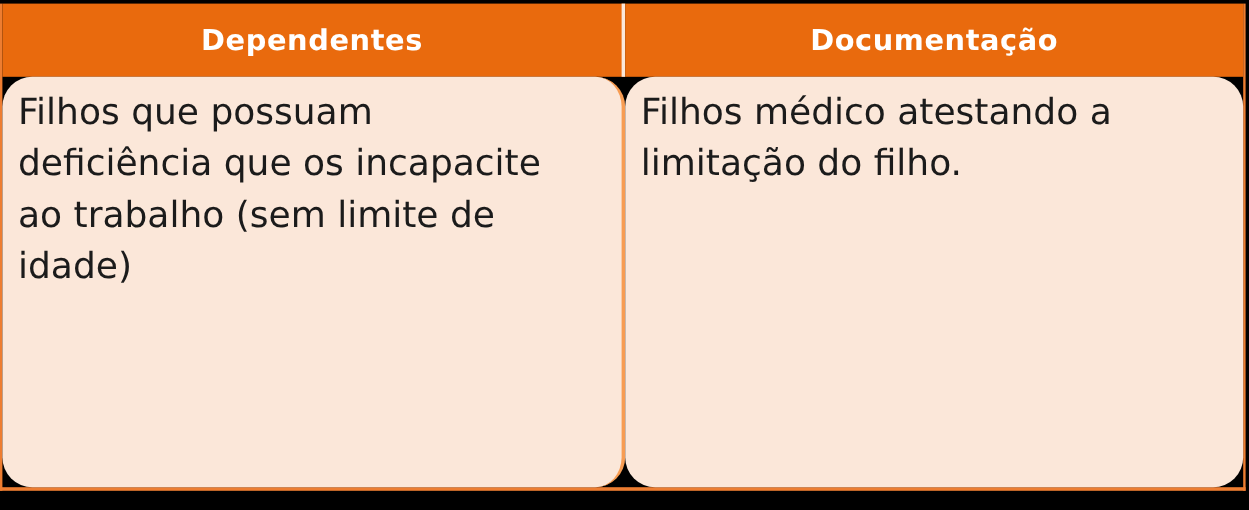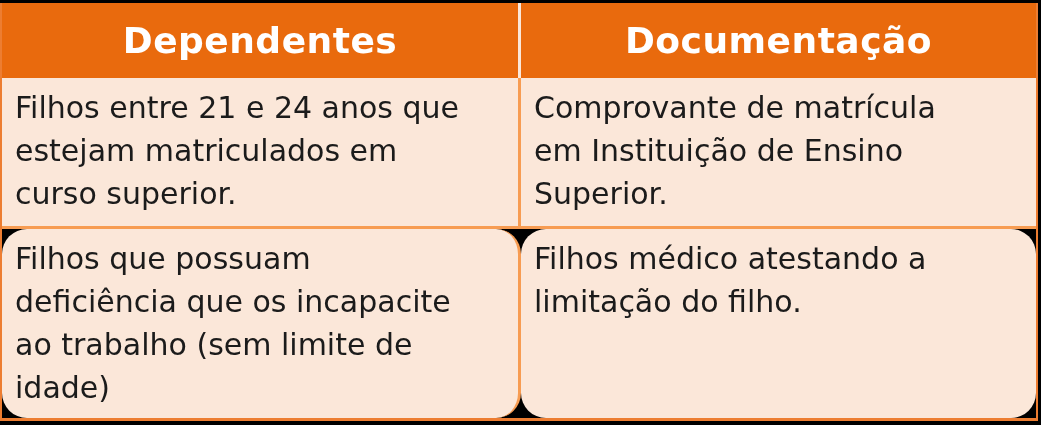--- a/index.html
+++ b/index.html
@@ -24,26 +24,26 @@
     border-collapse: separate;
     border-spacing: 0;
     table-layout: fixed;
     border-left: 2px solid #ED7D31;
     border-right: 2px solid #ED7D31;
     border-bottom: 3px solid #ED7D31;
   }
   th.hdr-cell {
     background: #E96A0D;
     color: #FFFFFF;
-    font-size: 36px;
+    font-size: 24px;
     font-weight: bold;
     letter-spacing: 0.5px;
     text-align: center;
     vertical-align: middle;
-    height: 75px;
+    height: 61px;
   }
   th.hdr-cell.col-left {
     width: 519px;
     border-right: 3px solid #FBE7D9;
   }
   td.body-cell {
     background: #FBE7D9;
     color: #1B1B1B;
     font-size: 30px;
     line-height: 43px;
@@ -73,28 +73,20 @@
         <col style="width:519px">
         <col>
       </colgroup>
       <thead>
         <tr>
           <th class="hdr-cell col-left">Dependentes</th>
           <th class="hdr-cell col-right">Documentação</th>
         </tr>
       </thead>
       <tbody>
-        <tr class="row-1">
-          <td class="body-cell col-left">Filhos entre 21 e 24 anos que
-estejam matriculados em
-curso superior.</td>
-          <td class="body-cell col-right">Comprovante de matrícula
-em Instituição de Ensino
-Superior.</td>
-        </tr>
         <tr class="row-2">
           <td class="body-cell col-left">Filhos que possuam
 deficiência que os incapacite
 ao trabalho (sem limite de
 idade)</td>
           <td class="body-cell col-right">Filhos médico atestando a
 limitação do filho.</td>
         </tr>
       </tbody>
     </table>

